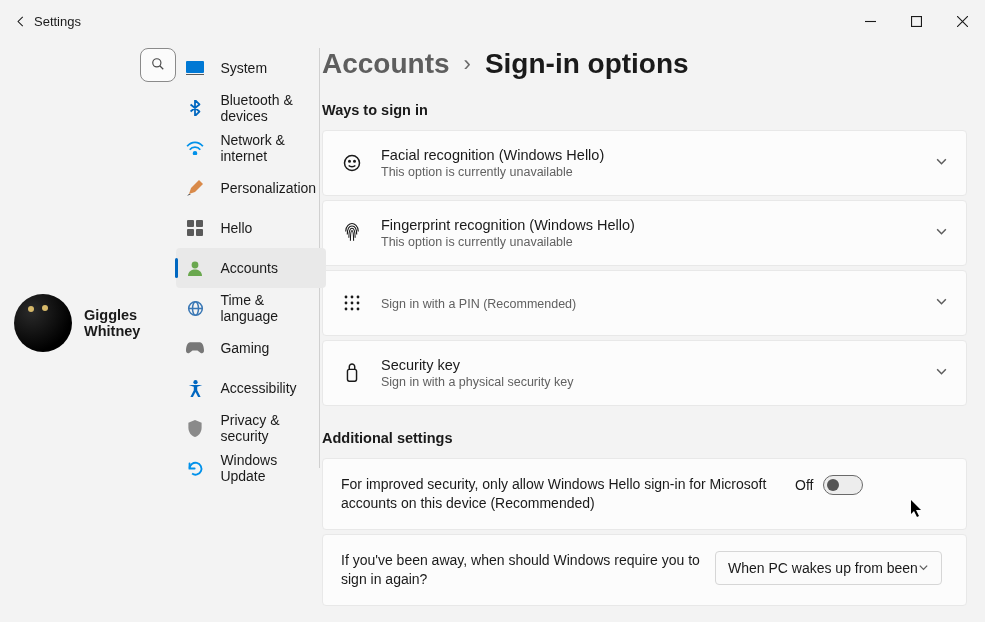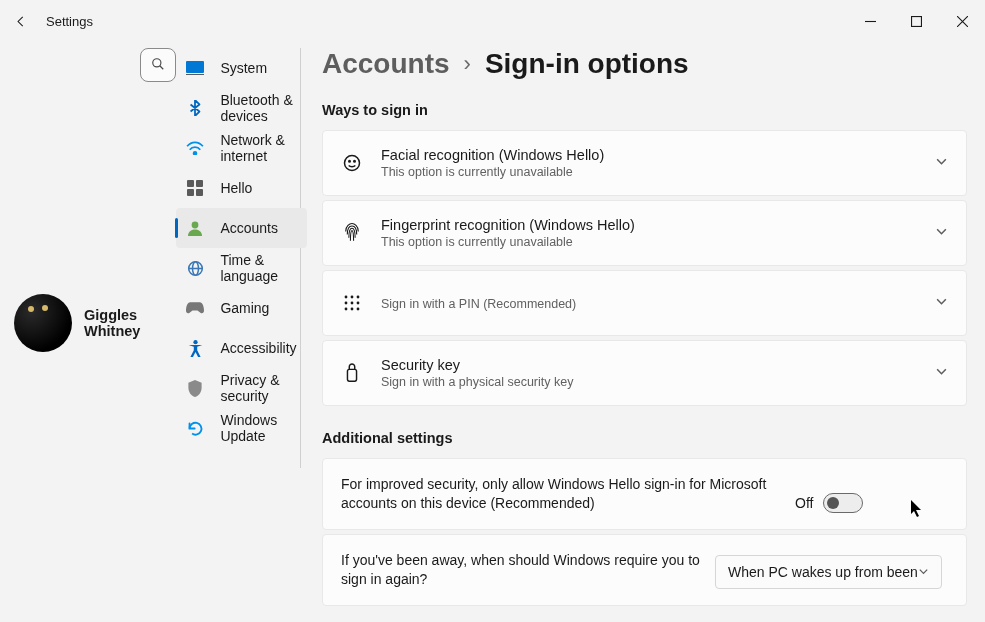--- a/index.html
+++ b/index.html
@@ -12,21 +12,21 @@
     color: #1a1a1a;
     font-size: 14px;
   }
   .titlebar {
     height: 42px;
     display: flex;
     align-items: center;
     justify-content: space-between;
     padding-left: 14px;
   }
-  .titlebar-left { display: flex; align-items: center; gap: 16px; }
+  .titlebar-left { display: flex; align-items: center; gap: 4px; }
   .back-arrow { width: 14px; height: 14px; display: inline-flex; align-items: center; justify-content: center; cursor: pointer; }
   .titlebar-title { font-size: 13px; color: #1a1a1a; margin-left: 2px; }
   .titlebar-right { display: flex; }
   .win-btn { width: 46px; height: 32px; display: flex; align-items: center; justify-content: center; cursor: pointer; }
   .content { display: flex; height: calc(622px - 42px); }
   .sidebar { width: 300px; padding: 6px 14px 4px 14px; display: flex; flex-direction: row; }
   .profile { display: flex; align-items: center; gap: 12px; margin-bottom: 20px; padding-left: 0; }
   .avatar { width: 58px; height: 58px; border-radius: 50%; background: radial-gradient(circle at 30% 30%, #2a2a2a, #000 70%); flex-shrink: 0; position: relative; overflow:hidden; }
   .avatar::after{content:"";position:absolute;left:14px;top:12px;width:6px;height:6px;border-radius:50%;background:#d7b96a;box-shadow:14px -1px 0 #d7b96a;}
   .profile-name { font-weight: 600; font-size: 14.5px; }
@@ -66,21 +66,21 @@
     min-height: 66px;
   }
   .card-icon { width: 22px; height: 22px; display:flex;align-items:center;justify-content:center; margin-right: 18px; flex-shrink:0; color:#1a1a1a;}
   .card-text { flex: 1; }
   .card-title { font-size: 14.5px; }
   .card-sub { font-size: 12.5px; color: #616161; margin-top: 2px; }
   .card-chevron { color: #5d5d5d; margin-left: 12px; }
   .section2 { margin-top: 24px; }
   .setting-row {
     background: #fcfcfc; border: 1px solid #e8e8e8; border-radius: 4px;
-    display: flex; align-items: flex-end; padding: 16px 18px; margin-bottom: 4px;
+    display: flex; align-items: flex-start; padding: 16px 18px; margin-bottom: 4px;
     min-height: 62px; gap: 14px;
   }
   .setting-text { flex: 1; font-size: 14px; max-width: 440px; line-height: 1.35;}
   .toggle-wrap{display:flex;align-items:center;gap:10px;}
   .toggle-label { font-size: 14px;}
   .toggle {
     width: 40px; height: 20px; border-radius: 10px; border:1px solid #6a6a6a;
     background:#ededed; position: relative; cursor:pointer;
   }
   .toggle-knob {
@@ -168,20 +168,29 @@
         <span class="nav-icon">
           <svg width="18" height="14" viewBox="0 0 20 16" fill="none" stroke="#0091ea" stroke-width="2">
               <path d="M1 6 C6 0 14 0 19 6"></path>
               <path d="M4 10 C7 6 13 6 16 10"></path>
               <circle cx="10" cy="14" r="1.6" fill="#0091ea"></circle>
             </svg>
         </span>
         <span>Network &amp; internet</span>
       </div>
 
+      <div class="nav-item">
+        <span class="nav-icon">
+          <svg width="16" height="16" viewBox="0 0 16 16">
+              <path d="M2 14 L4 8 L12 0 L16 4 L8 12 Z" fill="#d98a4a"></path>
+              <path d="M2 14 L0 16 L4 14 Z" fill="#333"></path>
+            </svg>
+        </span>
+        <span>Personalization</span>
+      </div>
 
       <div class="nav-item">
         <span class="nav-icon">
           <svg width="16" height="16" viewBox="0 0 16 16" fill="#5a5a5a">
               <rect x="0" y="0" width="7" height="7" rx="1"></rect>
               <rect x="9" y="0" width="7" height="7" rx="1"></rect>
               <rect x="0" y="9" width="7" height="7" rx="1"></rect>
               <rect x="9" y="9" width="7" height="7" rx="1"></rect>
             </svg>
         </span>

